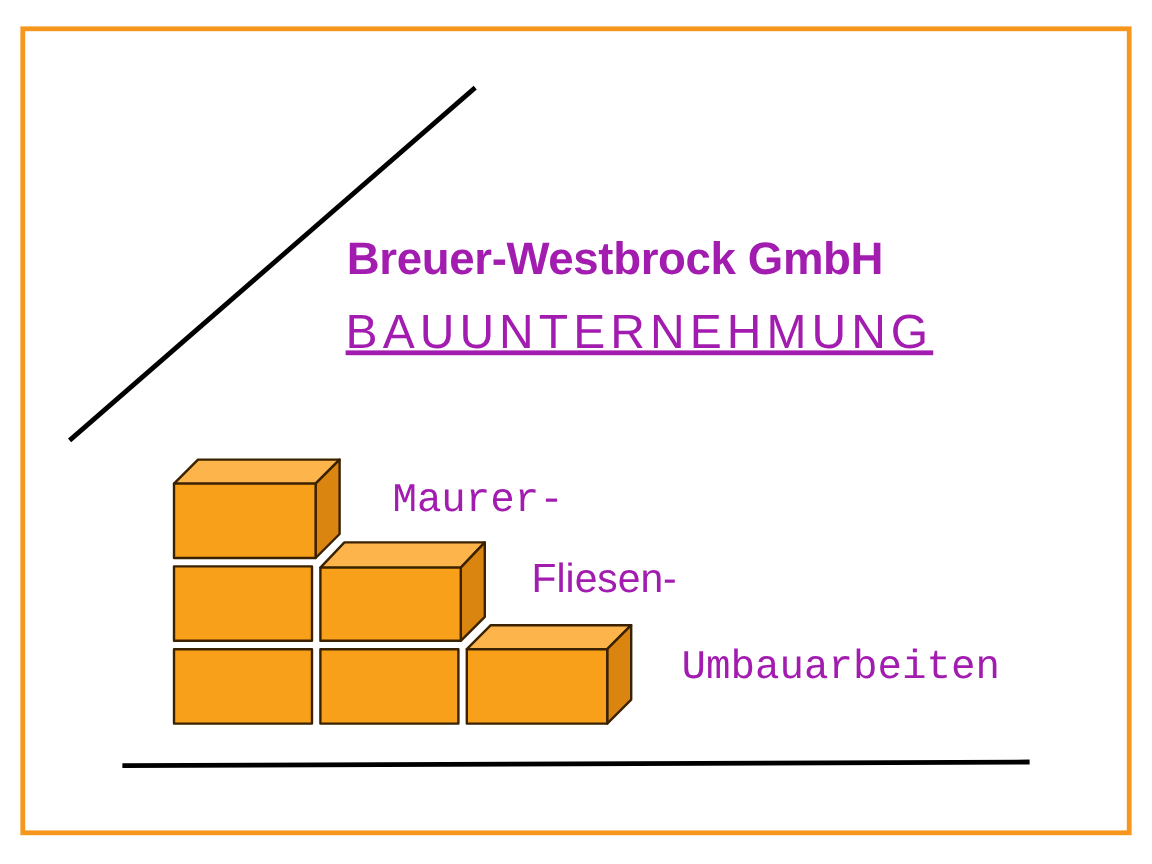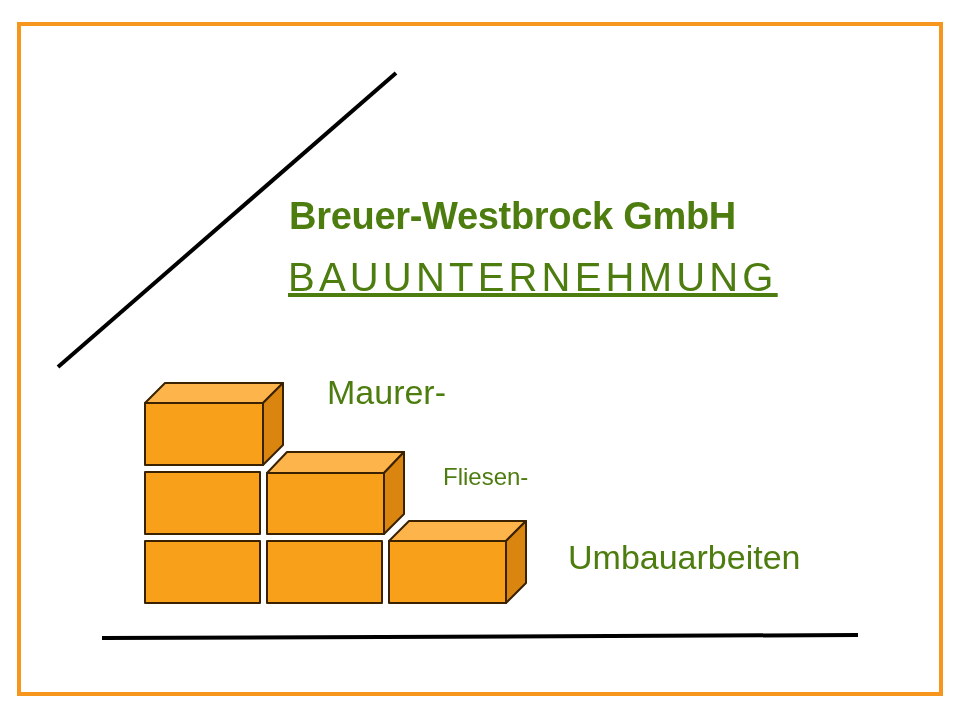--- a/index.html
+++ b/index.html
@@ -1,24 +1,24 @@
 <!DOCTYPE html>
 <html><head>
 <meta charset="utf-8">
 <style>
   html, body { margin:0; padding:0; background:#ffffff; }
   body { width:960px; height:720px; position:relative; overflow:hidden; font-family:"Liberation Sans", sans-serif; }
   .frame { position:absolute; left:17px; top:22px; width:918px; height:666px; border:4px solid #F7961D; box-sizing:content-box; }
   svg.art { position:absolute; left:0; top:0; }
-  .txt { position:absolute; color:#4d7c0f; white-space:nowrap; line-height:1; }
+  .txt { position:absolute; color:#a21caf; white-space:nowrap; line-height:1; }
   .company { left:289px; top:197px; font-size:38px; font-weight:bold; letter-spacing:-0.3px; }
   .subtitle { left:288px; top:257px; font-size:40px; letter-spacing:4.2px;text-decoration:underline; }
-  .svc1 { left:327px; top:375px; font-size:34px; }
-  .svc2 { left:443px; top:465px; font-size:24px; }
-  .svc3 { left:568px; top:540px; font-size:34px; }
+  .svc1 { left:327px; top:401px; font-size:34px;font-family:Liberation Mono, monospace; }
+  .svc2 { left:443px; top:465px; font-size:34px; }
+  .svc3 { left:568px; top:540px; font-size:34px;font-family:Liberation Mono, monospace; }
 </style>
 </head>
 <body>
 
 <div class="frame"></div>
 
 <svg class="art" width="960" height="720" viewBox="0 0 960 720">
 
   <line x1="58" y1="367" x2="396" y2="73" stroke="#000" stroke-width="4"></line>
 

